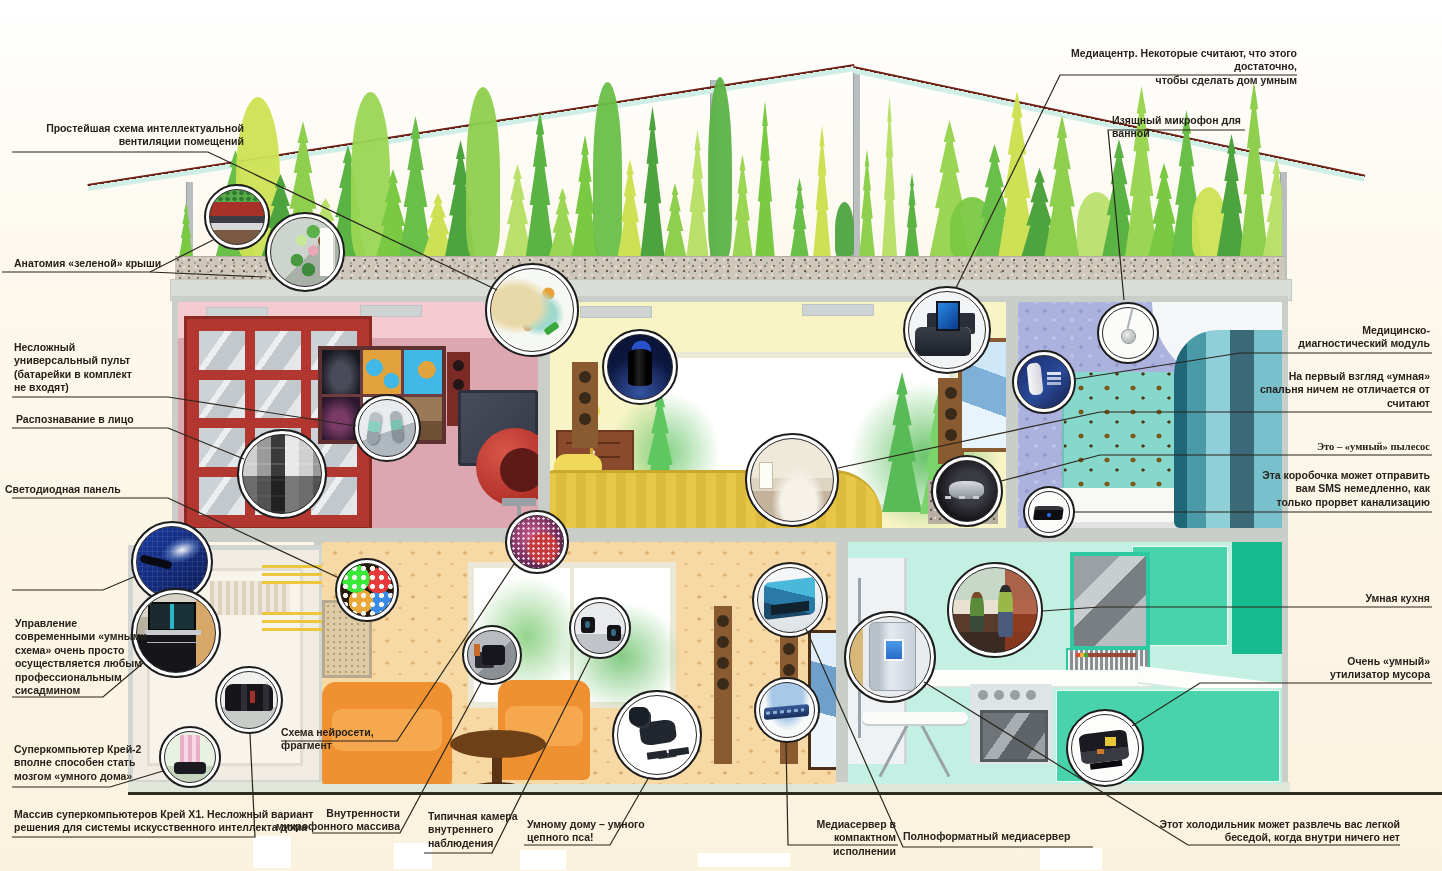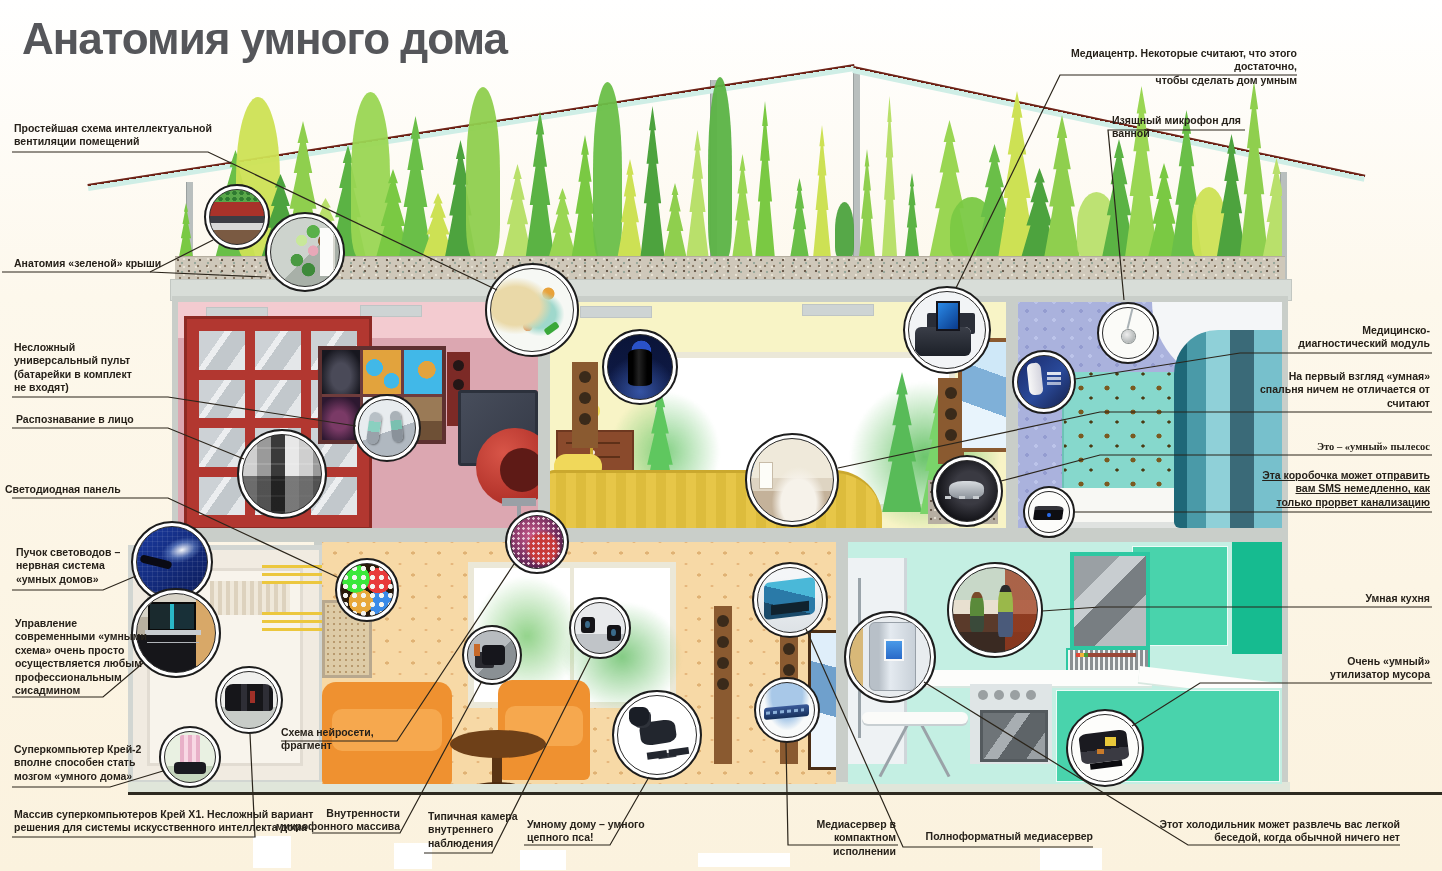--- a/index.html
+++ b/index.html
@@ -4,21 +4,21 @@
 <style>
   html,body{margin:0;padding:0;}
   body{font-family:"Liberation Sans",sans-serif;}
   .canvas{position:relative;width:1442px;height:871px;overflow:hidden;
     background:linear-gradient(180deg,#ffffff 0%,#fdf8ec 34%,#fbf2de 100%);}
   .abs{position:absolute;}
   
   .title{position:absolute;left:22px;top:14px;font-size:44px;font-weight:bold;color:#55565a;letter-spacing:-1px;z-index:8;}
   
   .callout{position:absolute;font-size:10.5px;line-height:1.28;font-weight:bold;color:#26211a;white-space:pre-line;z-index:7;}
-  .ta-r{text-align:right;} .ta-c{text-align:right;}
+  .ta-r{text-align:right;} .ta-c{text-align:left;}
   
   svg.lines{position:absolute;left:0;top:0;z-index:6;pointer-events:none;}
   svg.lines polyline{fill:none;stroke:#2b251b;stroke-width:1.2;}
   
   .post{position:absolute;width:6px;background:#b9bfbe;border-left:1px solid #9aa09f;z-index:1;}
   .beam{position:absolute;height:7px;background:linear-gradient(180deg,#6e2418 0 2px,#cfeee6 2px 100%);transform-origin:left center;z-index:1;}
   .plantband{position:absolute;left:178px;top:72px;width:1104px;height:186px;overflow:hidden;z-index:2;}
   .conifer{position:absolute;bottom:0;clip-path:polygon(50% 0,63% 16%,57% 16%,72% 38%,64% 38%,82% 64%,72% 64%,95% 100%,5% 100%,28% 64%,18% 64%,36% 38%,28% 38%,43% 16%,37% 16%);}
   .bush{position:absolute;bottom:0;border-radius:50% 50% 20% 20%;opacity:.95;}
   .gravel{position:absolute;left:175px;top:256px;width:1110px;height:24px;z-index:2;background-color:#cfc8ba;
@@ -180,21 +180,20 @@
   .img-kitchenppl:after{left:54%;top:20%;width:18%;height:62%;background:linear-gradient(180deg,#2a2a2a 0 14%,#9ab84a 14% 52%,#4a5a7a 52%);border-radius:40% 40% 12% 12%;}
   .img-trashrobot{background:#fdfdfb;}
   .img-trashrobot:before{left:12%;top:26%;width:72%;height:46%;background:linear-gradient(180deg,#1a1a20 0 58%,#3a3a42 58%);border-radius:16%;transform:rotate(-7deg);box-shadow:0 14px 0 -8px #0a0a0e;}
   .img-trashrobot:after{left:50%;top:34%;width:17%;height:13%;background:#e8c83a;box-shadow:-10px 10px 0 -2px #c87a2a;}
 </style>
 </head>
 <body>
 
 <div class="canvas">
 
-  <h1 class="title" style="margin:0;">Анатомия умного дома</h1>
 
   <div class="post" style="left:186px;top:182px;height:118px;"></div>
   <div class="post" style="left:710px;top:80px;height:220px;"></div>
   <div class="post" style="left:853px;top:72px;height:228px;"></div>
   <div class="post" style="left:1280px;top:172px;height:128px;"></div>
   <div class="beam" style="left:88px;top:184px;width:776px;transform:rotate(-8.9deg);"></div>
   <div class="beam" style="left:853px;top:66px;width:523px;transform:rotate(12deg);"></div>
 
   <div class="plantband">
       <div class="conifer" style="left: 0px; width: 16px; height: 55px; background: rgb(122, 201, 67);"></div>
@@ -486,32 +485,29 @@
   <div class="inset" style="left:844px;top:611px;width:92px;height:92px;">
       <div class="ph img-fridge"></div>
     </div>
   <div class="inset" style="left:947px;top:562px;width:96px;height:96px;">
       <div class="ph img-kitchenppl"></div>
     </div>
   <div class="inset" style="left:1066px;top:709px;width:78px;height:78px;">
       <div class="ph img-trashrobot"></div>
     </div>
 
-  <div class="callout" style="left:14px;top:122px;width:230px;">Простейшая схема интеллектуальной
+  <div class="callout" style="left:14px;top:122px;width:230px;text-align:right;">Простейшая схема интеллектуальной
 вентиляции помещений</div>
   <div class="callout" style="left:14px;top:257px;width:220px;">Анатомия «зеленой» крыши</div>
   <div class="callout" style="left:14px;top:341px;width:170px;">Несложный
 универсальный пульт
 (батарейки в комплект
 не входят)</div>
   <div class="callout" style="left:16px;top:413px;width:170px;">Распознавание в лицо</div>
   <div class="callout" style="left:5px;top:483px;width:170px;">Светодиодная панель</div>
-  <div class="callout" style="left:16px;top:546px;width:130px;">Пучок световодов –
-нервная система
-«умных домов»</div>
   <div class="callout" style="left:15px;top:617px;width:150px;">Управление
 современными «умными
 схема» очень просто
 осуществляется любым
 профессиональным
 сисадмином</div>
   <div class="callout" style="left:14px;top:743px;width:150px;">Суперкомпьютер Крей-2
 вполне способен стать
 мозгом «умного дома»</div>
   <div class="callout" style="left:14px;top:808px;width:300px;">Массив суперкомпьютеров Крей Х1. Несложный вариант
@@ -521,30 +517,30 @@
 микрофонного массива</div>
   <div class="callout" style="left:428px;top:810px;width:100px;">Типичная камера
 внутреннего
 наблюдения</div>
   <div class="callout" style="left:527px;top:818px;width:130px;">Умному дому – умного
 цепного пса!</div>
   <div class="callout ta-r" style="left:756px;top:818px;width:140px;">Медиасервер в компактном
 исполнении</div>
   <div class="callout ta-c" style="left:903px;top:830px;width:190px;">Полноформатный медиасервер</div>
   <div class="callout ta-r" style="left:1150px;top:818px;width:250px;">Этот холодильник может развлечь вас легкой
-беседой, когда обычной ничего нет</div>
+беседой, когда внутри ничего нет</div>
   <div class="callout ta-r" style="left:1047px;top:47px;width:250px;">Медиацентр. Некоторые считают, что этого достаточно,
 чтобы сделать дом умным</div>
   <div class="callout" style="left:1112px;top:114px;width:160px;">Изящный микрофон для ванной</div>
   <div class="callout ta-r" style="right:12px;top:324px;width:200px;">Медицинско-
 диагностический модуль</div>
   <div class="callout ta-r" style="right:12px;top:370px;width:220px;">На первый взгляд «умная»
 спальня ничем не отличается от
 считают</div>
   <div class="callout ta-r" style="right:12px;top:440px;width:200px;font-family:Liberation Serif, serif;">Это – «умный» пылесос</div>
-  <div class="callout ta-r" style="right:12px;top:469px;width:220px;text-decoration:underline;">Эта коробочка может отправить
+  <div class="callout ta-r" style="right:12px;top:469px;width:220px;">Эта коробочка может отправить
 вам SMS немедленно, как
 только прорвет канализацию</div>
   <div class="callout ta-r" style="right:12px;top:592px;width:150px;">Умная кухня</div>
   <div class="callout ta-r" style="right:12px;top:655px;width:160px;">Очень «умный»
 утилизатор мусора</div>
 
 </div>
 
 </body></html>

